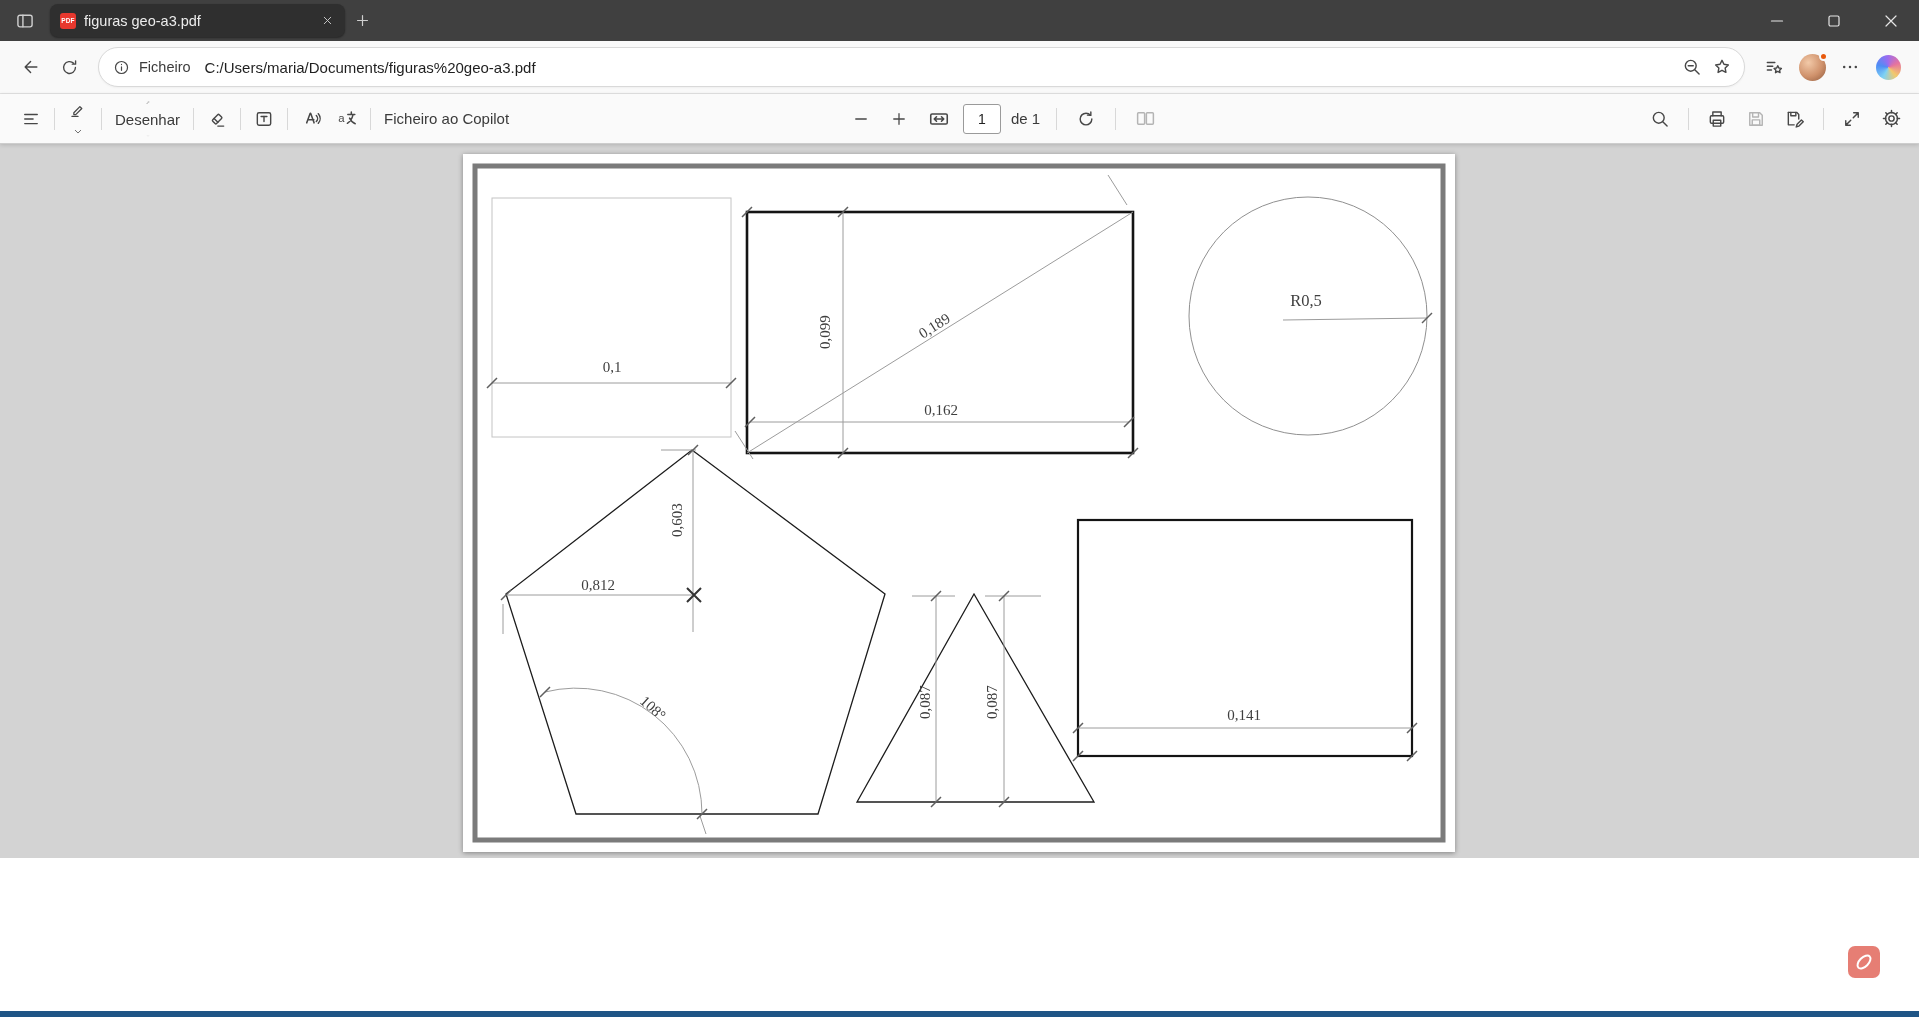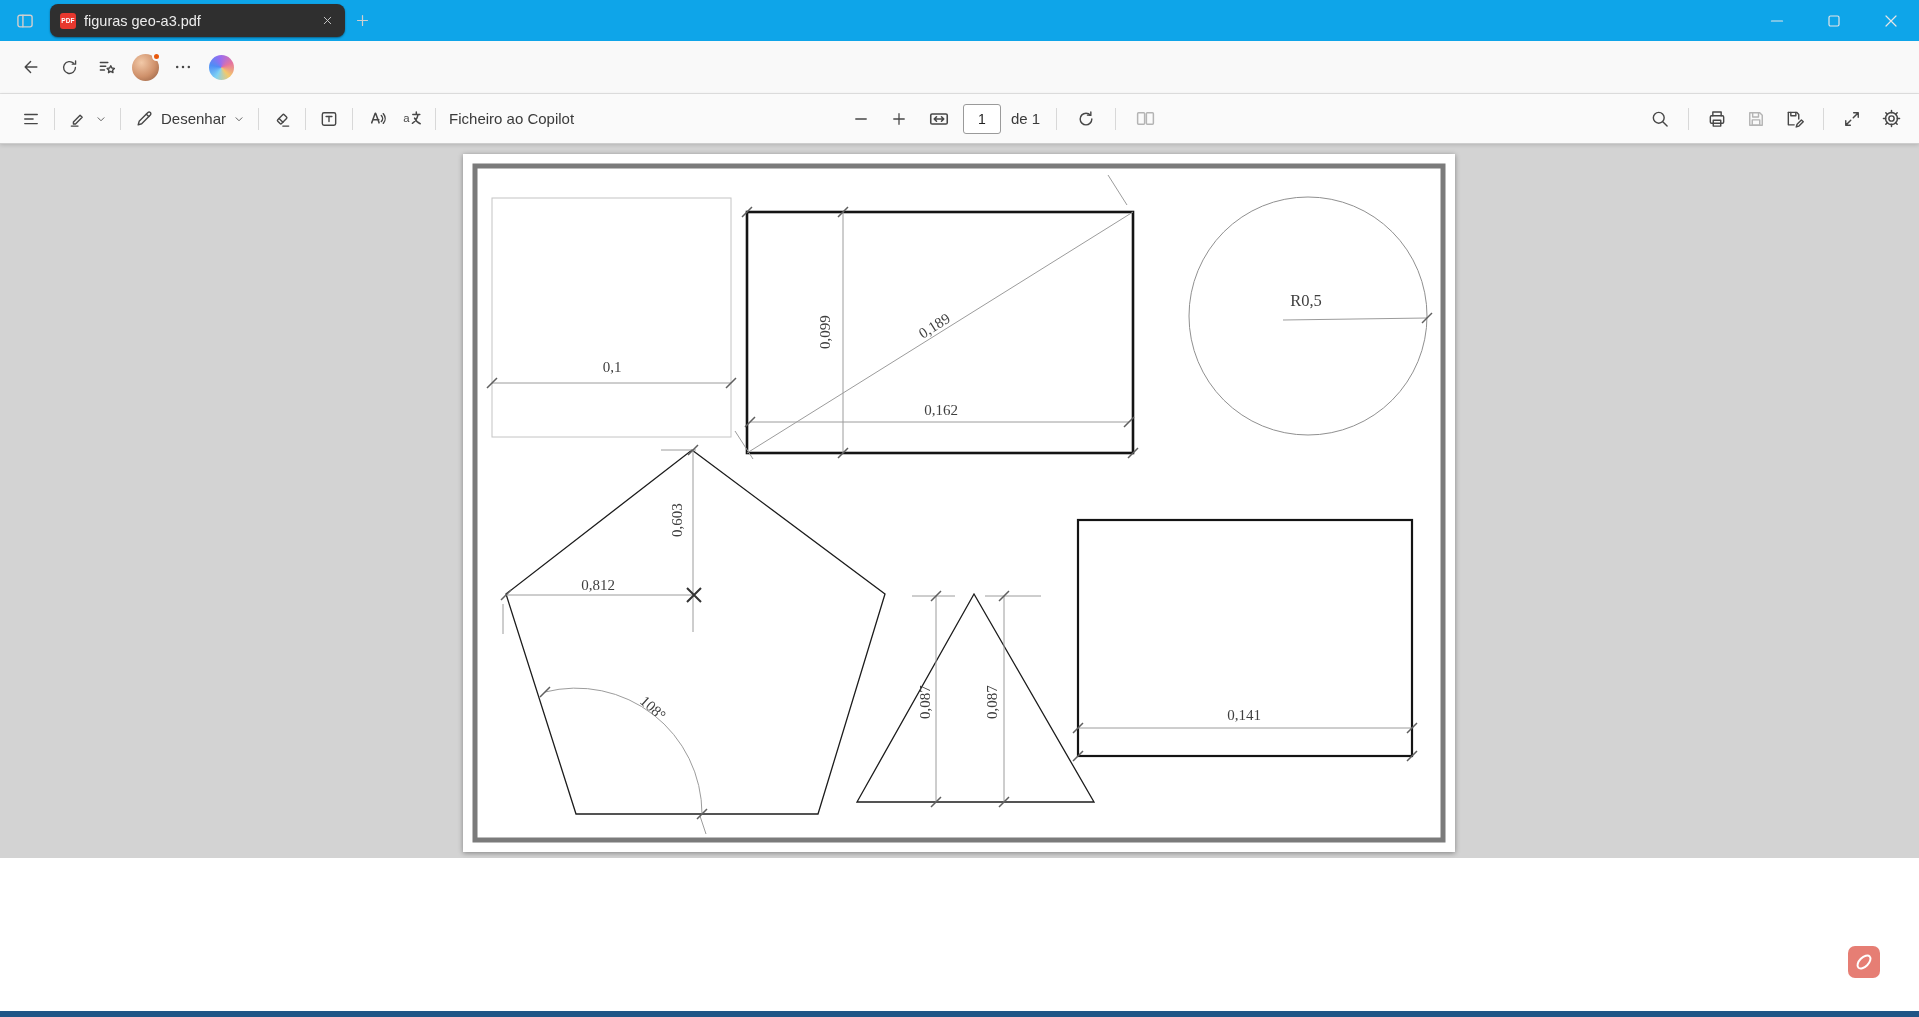--- a/index.html
+++ b/index.html
@@ -1,20 +1,20 @@
 <!DOCTYPE html>
 <html><head>
 <meta charset="utf-8">
 <style>
   * { margin:0; padding:0; box-sizing:border-box; }
   body { font-family:"Liberation Sans", sans-serif; background:#000; }
   .screen { position:relative; width:1919px; height:1017px; overflow:hidden; background:#fff; }
 
   
-  .titlebar { height:41px; background:#0ea5e9; display:flex; align-items:center; position:relative; }
+  .titlebar { height:41px; background:#404040; display:flex; align-items:center; position:relative; }
   .tb-btn { background:none; border:none; display:inline-flex; align-items:center; justify-content:center;
             width:34px; height:32px; border-radius:6px; cursor:default; }
   .titlebar .tb-btn:first-child { margin-left:8px; }
   .tab { display:flex; align-items:center; gap:8px; width:295px; height:33px; margin-left:8px;
          background:#2f2f2f; border-radius:8px; padding:0 8px 0 10px; box-shadow:0 1px 2px rgba(0,0,0,.4); }
   .pdficon { width:16px; height:16px; border-radius:3px; background:#e8382e; display:inline-flex;
              align-items:center; justify-content:center; flex:none; }
   .pdficon span { font-size:6.5px; font-weight:bold; color:#fff; letter-spacing:.2px; }
   .tab-title { flex:1; color:#ececec; font-size:14.5px; white-space:nowrap; overflow:hidden; text-overflow:ellipsis; }
   .tab-close { background:none; border:none; width:20px; height:20px; border-radius:4px;
@@ -38,21 +38,21 @@
   .avatar .dot { position:absolute; right:-2px; top:-2px; width:9px; height:9px; border-radius:50%;
                  background:#e8590c; border:2px solid #f9f9f9; }
   .copilot { width:25px; height:25px; border-radius:50%; flex:none;
              background:conic-gradient(from 210deg, #7ed2f4, #4e8df5, #9a6cf0, #e6739e, #f3c96b, #7ed2f4); }
 
   
   .pdfbar { position:relative; height:50px; background:#fafafa; border-bottom:1px solid #cdcdcd;
             box-shadow:0 1px 4px rgba(0,0,0,.15); display:flex; align-items:center; padding:0 14px; z-index:2; }
   .pbtn { background:none; border:none; height:36px; border-radius:5px; display:inline-flex; align-items:center;
           justify-content:center; gap:7px; padding:0 7px; font-family:"Liberation Sans",sans-serif;
-          font-size:15px; color:#3a3a3a; }
+          font-size:15px; color:#3a3a3a;flex-direction:column; }
   .vsep { width:1px; height:22px; background:#d8d8d8; margin:0 6px; flex:none; }
   .pdf-center { position:absolute; left:845px; top:0; height:100%; display:flex; align-items:center; gap:6px; }
   .pdf-right { position:absolute; right:10px; top:0; height:100%; display:flex; align-items:center; gap:5px; }
   .pageinput { width:38px; height:30px; border:1px solid #9a9a9a; border-radius:3px; background:#fff;
                text-align:center; font-size:14px; color:#222; font-family:"Liberation Sans",sans-serif; }
   .pagecount { font-size:15px; color:#3a3a3a; margin:0 4px; }
 
   
   .viewer { position:relative; height:714px; background:#d3d3d3; overflow:hidden; }
   .page { position:absolute; left:463px; top:10px; width:992px; height:698px; background:#fff;
@@ -135,20 +135,39 @@
         <path d="M19 12H5M11.5 5.5L5 12l6.5 6.5"></path>
       </svg>
     </button>
     <button class="nav-btn">
       <svg class="ic" width="19" height="19" viewBox="0 0 24 24">
         <path d="M19.5 12a7.5 7.5 0 1 1-2.2-5.3"></path>
           <path d="M19.7 3.6v4.2h-4.2"></path>
       </svg>
     </button>
 
+    <div class="addr">
+      <svg class="ic" width="17" height="17" viewBox="0 0 24 24">
+        <circle cx="12" cy="12" r="8.5"></circle>
+          <line x1="12" y1="11.2" x2="12" y2="16"></line>
+          <line x1="12" y1="7.6" x2="12" y2="7.9"></line>
+      </svg>
+      <span class="addr-label">Ficheiro</span>
+      <span class="addr-url">C:/Users/maria/Documents/figuras%20geo-a3.pdf</span>
+      <span class="addr-icons">
+        <svg class="ic" width="20" height="20" viewBox="0 0 24 24">
+          <circle cx="10.5" cy="10.5" r="6.5"></circle>
+            <line x1="15.3" y1="15.3" x2="20.5" y2="20.5"></line>
+            <line x1="7.5" y1="10.5" x2="13.5" y2="10.5"></line>
+        </svg>
+        <svg class="ic" width="20" height="20" viewBox="0 0 24 24">
+          <path d="M12 4l2.35 4.76 5.25.76-3.8 3.7.9 5.23L12 16l-4.7 2.47.9-5.24-3.8-3.7 5.25-.76z"></path>
+        </svg>
+      </span>
+    </div>
 
     <button class="nav-btn">
       <svg class="ic" width="20" height="20" viewBox="0 0 24 24">
         <path d="M4 6.5h9M4 11h6.5M4 15.5h5"></path>
         <path d="M16.5 10.5l1.35 2.73 3.01.44-2.18 2.12.51 3-2.69-1.41-2.69 1.41.51-3-2.18-2.12 3.01-.44z"></path>
       </svg>
     </button>
     <button class="nav-btn">
       <span class="avatar">
           <span class="dot"></span>

